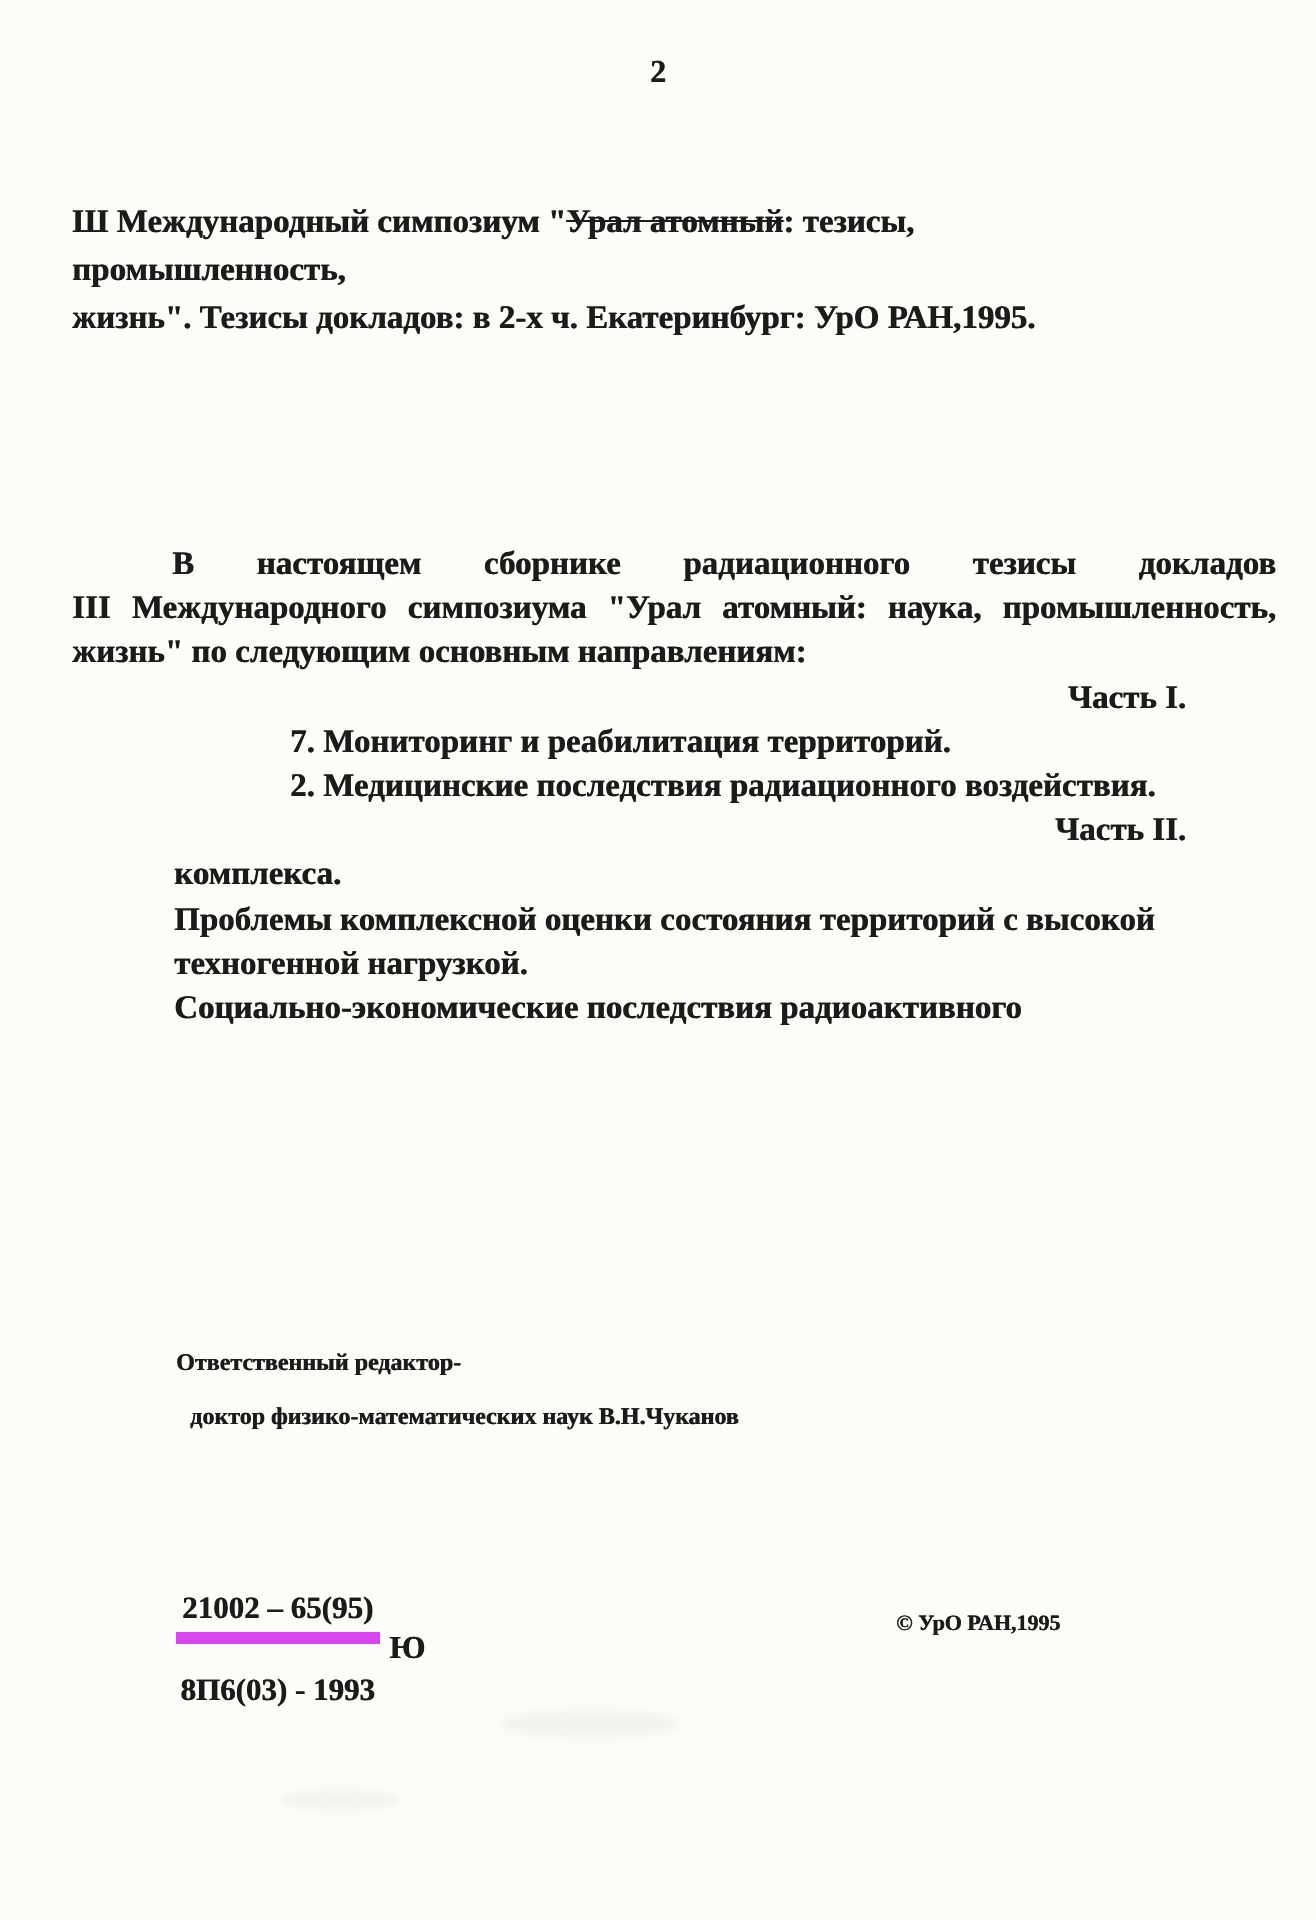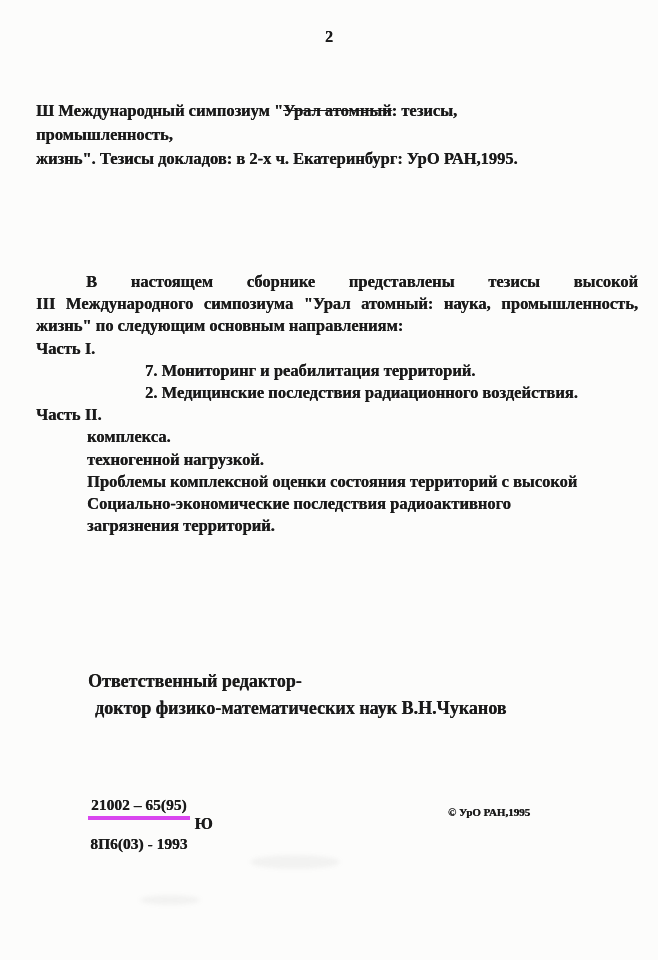--- a/index.html
+++ b/index.html
@@ -25,32 +25,32 @@
   .struck { text-decoration:line-through;margin-top:20px; }
   .main {
     position:absolute; left:36px; top:271px; width:602px;
     font-size:16.5px;
   }
   .ln { height:22.2px; line-height:22.2px; white-space:nowrap; }
   .just { white-space:normal; text-align:justify; text-align-last:justify; }
   .indent { text-indent:50px; }
   .ind1 { padding-left:51px; }
   .ind2 { padding-left:109px; }
-  .center { text-align:left; margin-right:45px; }
+  .center { text-align:right; margin-right:45px; }
   .editor {
     position:absolute; left:88px; top:668px;
-    font-size:18px; line-height:27px; white-space:nowrap;
+    font-size:12px; line-height:27px; white-space:nowrap;
   }
   .ed2 { padding-left:7px;text-align:center; }
   .imprint {
     position:absolute; left:88px; top:795px;
     display:flex; align-items:center;
     font-size:15.5px; line-height:1.25;
   }
-  .frac-top { border-bottom:4px solid #d946ef; padding:0 3px 2px; text-align:center; white-space:nowrap; }
+  .frac-top { border-bottom:6px solid #d946ef; padding:0 3px 2px; text-align:center; white-space:nowrap; }
   .frac-bot { padding-top:14px; text-align:center; white-space:nowrap; }
   .mark { margin-left:5px; font-size:16px; }
   .copyright {
     position:absolute; left:448px; top:806px;
     font-size:11px; white-space:nowrap;
   }
   .smudge {
     position:absolute; border-radius:50%;
     background:rgba(120,120,115,0.07); filter:blur(2px);
   }
@@ -61,34 +61,33 @@
 <div class="page">
 
   <div class="pageno">2</div>
 
   <div class="citation">
     <div><span>Ш Международный симпозиум "</span><span class="struck">Урал атомный</span><span>: тезисы, промышленность,</span></div>
     <div>жизнь". Тезисы докладов: в 2-х ч. Екатеринбург: УрО РАН,1995.</div>
   </div>
 
   <div class="main">
-    <div class="ln just indent">В настоящем сборнике представлены тезисы высокой</div>
+    <div class="ln just indent">В настоящем сборнике радиационного тезисы докладов</div>
     <div class="ln just">III Международного симпозиума "Урал атомный: наука, промышленность,</div>
     <div class="ln">жизнь" по следующим основным направлениям:</div>
 
     <div class="ln center">Часть I.</div>
     <div class="ln ind2">7. Мониторинг и реабилитация территорий.</div>
     <div class="ln ind2">2. Медицинские последствия радиационного воздействия.</div>
 
     <div class="ln center">Часть II.</div>
     <div class="ln ind1">комплекса.</div>
+    <div class="ln ind1">Проблемы комплексной оценки состояния территорий с высокой</div>
     <div class="ln ind1">техногенной нагрузкой.</div>
-    <div class="ln ind1">Проблемы комплексной оценки состояния территорий с высокой</div>
     <div class="ln ind1">Социально-экономические последствия радиоактивного</div>
-    <div class="ln ind1">загрязнения территорий.</div>
   </div>
 
   <div class="editor">
     <div>Ответственный редактор-</div>
     <div class="ed2">доктор физико-математических наук В.Н.Чуканов</div>
   </div>
 
   <div class="imprint">
     <div>
       <div class="frac-top">21002 – 65(95)</div>

